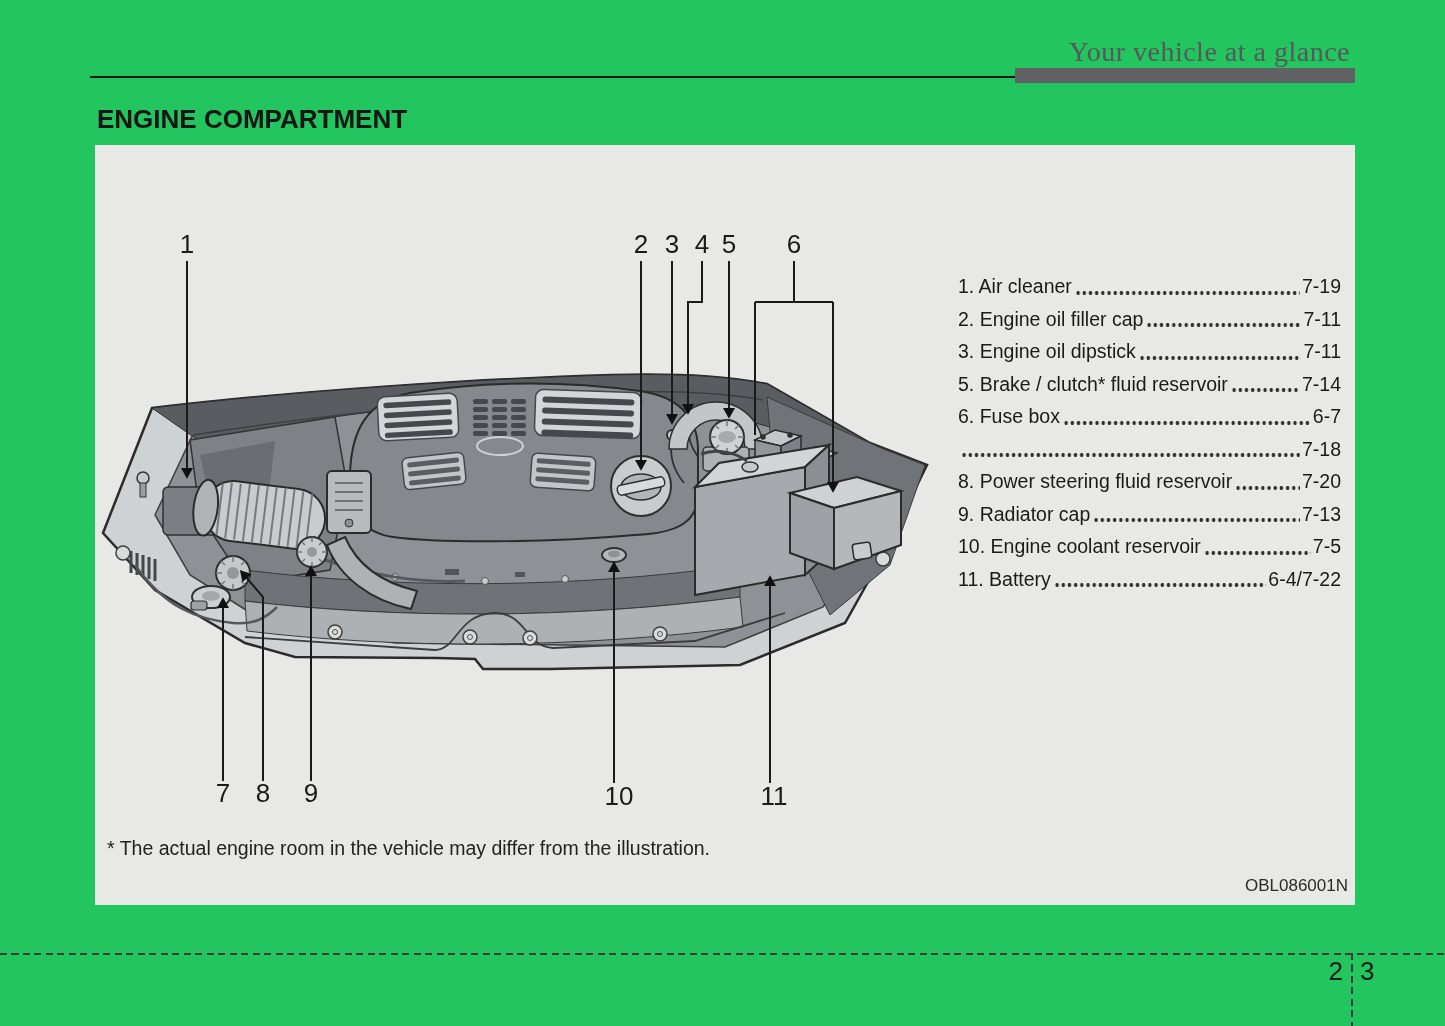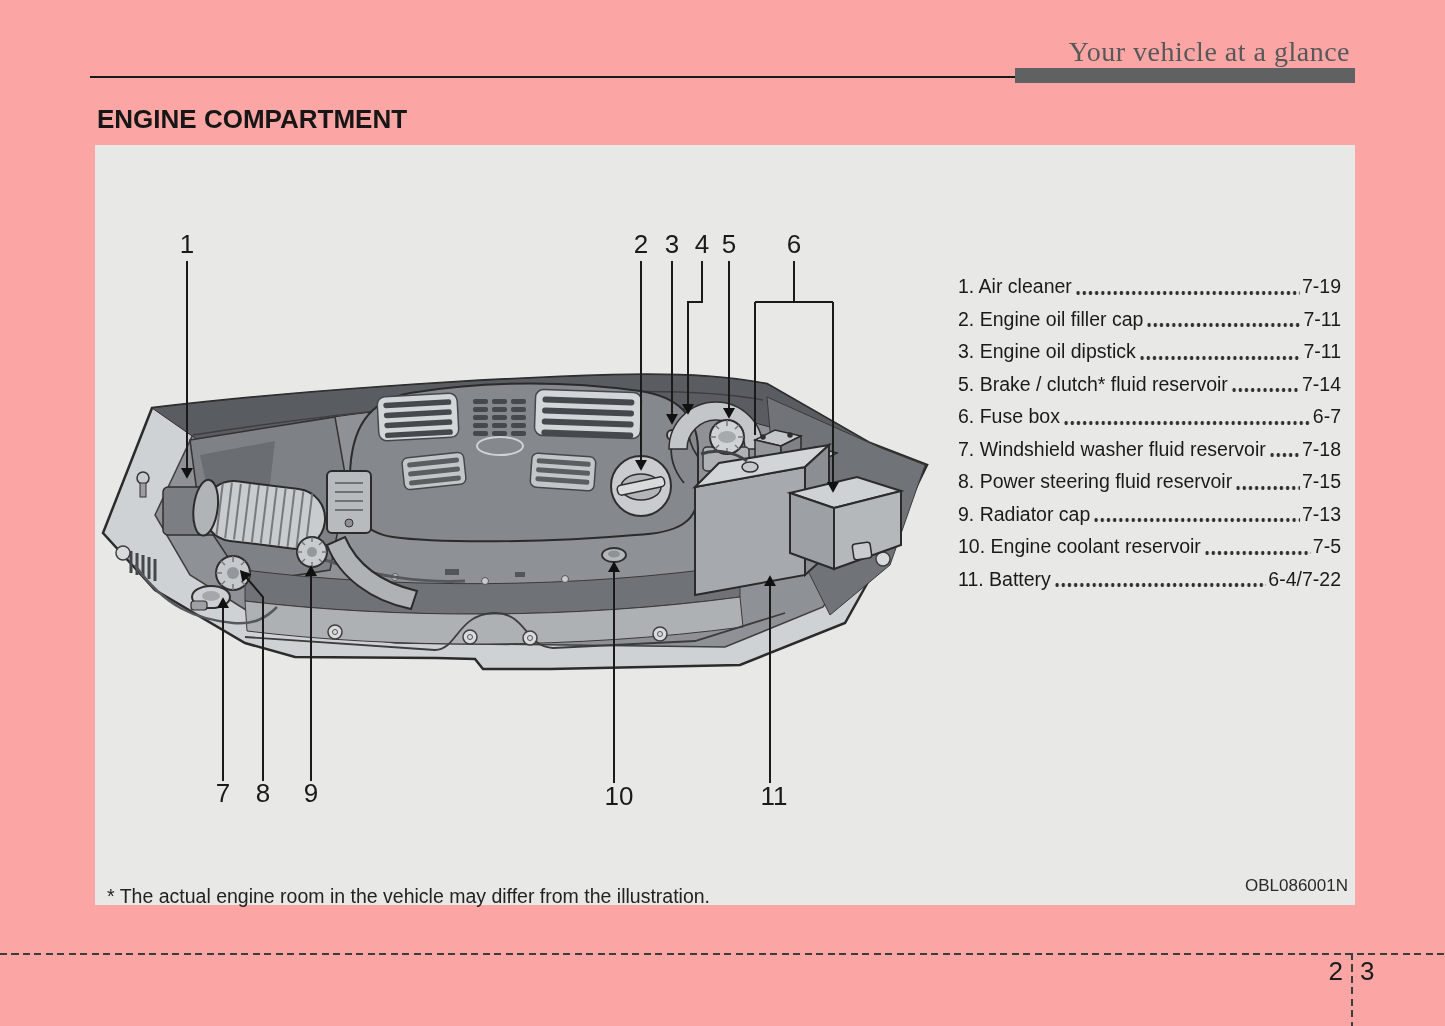--- a/index.html
+++ b/index.html
@@ -1,28 +1,28 @@
 <!DOCTYPE html>
 <html><head>
 <meta charset="utf-8">
 <style>
   html,body{margin:0;padding:0;background:#ffffff;}
-  .page{position:relative;width:1445px;height:1026px;background:#fca5a5;overflow:hidden;
+  .page{position:relative;width:1445px;height:1026px;background:#22c55e;overflow:hidden;
         font-family:"Liberation Sans",sans-serif;color:#1a1a1a;}
   
   .header-title{position:absolute;top:36px;right:95px;font-family:"Liberation Serif",serif;
                 font-size:28px;color:#57585a;letter-spacing:0.5px;}
   .rule-thin{position:absolute;left:90px;top:76px;width:925px;height:2px;background:#1a1a1a;}
   .rule-bar{position:absolute;left:1015px;top:68px;width:340px;height:15px;background:#5f6163;}
   
   .section-title{position:absolute;left:97px;top:87px;font-size:26px;font-weight:bold;color:#161616;}
   
   .panel{position:absolute;left:95px;top:145px;width:1260px;height:760px;background:#e8e8e7;}
   .panel svg{position:absolute;left:0;top:0;}
-  .figure-note{position:absolute;left:12px;top:740px;font-size:19.5px;color:#222;}
+  .figure-note{position:absolute;left:12px;top:692px;font-size:19.5px;color:#222;}
   .figure-code{position:absolute;right:7px;top:731px;font-size:17px;color:#2a2a2a;}
   
   .legend{position:absolute;left:863px;top:125px;width:383px;}
   .legend-row{display:flex;align-items:baseline;height:32.5px;line-height:32.5px;font-size:19.5px;white-space:nowrap;}
   .legend-label{flex:0 0 auto;}
   .legend-dots{flex:1 1 8px;min-width:8px;height:4px;align-self:flex-end;margin:0 2px 8px 3px;
                background:radial-gradient(circle,#2e2e2e 1.7px,transparent 1.9px) repeat-x left center/6.2px 4px;}
   .legend-page{flex:0 0 auto;}
   .legend-footnote{height:32.5px;line-height:32.5px;font-size:19.5px;}
   
@@ -336,28 +336,27 @@
         <span class="legend-label">5. Brake / clutch* fluid reservoir</span>
         <span class="legend-dots"></span>
         <span class="legend-page">7-14</span>
       </div>
       <div class="legend-row">
         <span class="legend-label">6. Fuse box</span>
         <span class="legend-dots"></span>
         <span class="legend-page">6-7</span>
       </div>
       <div class="legend-row">
-        <span class="legend-label">7. Windshield washer fluid reservoir</span>
         <span class="legend-dots"></span>
         <span class="legend-page">7-18</span>
       </div>
       <div class="legend-row">
         <span class="legend-label">8. Power steering fluid reservoir</span>
         <span class="legend-dots"></span>
-        <span class="legend-page">7-15</span>
+        <span class="legend-page">7-20</span>
       </div>
       <div class="legend-row">
         <span class="legend-label">9. Radiator cap</span>
         <span class="legend-dots"></span>
         <span class="legend-page">7-13</span>
       </div>
       <div class="legend-row">
         <span class="legend-label">10. Engine coolant reservoir</span>
         <span class="legend-dots"></span>
         <span class="legend-page">7-5</span>

